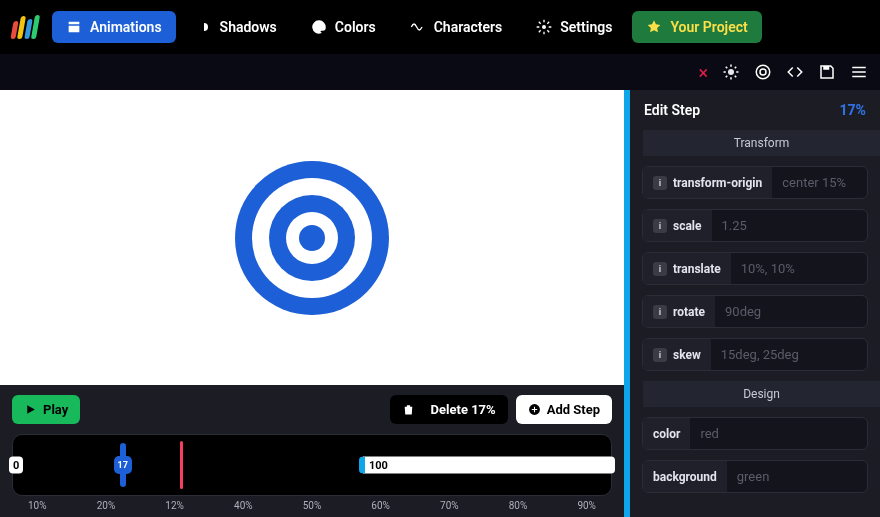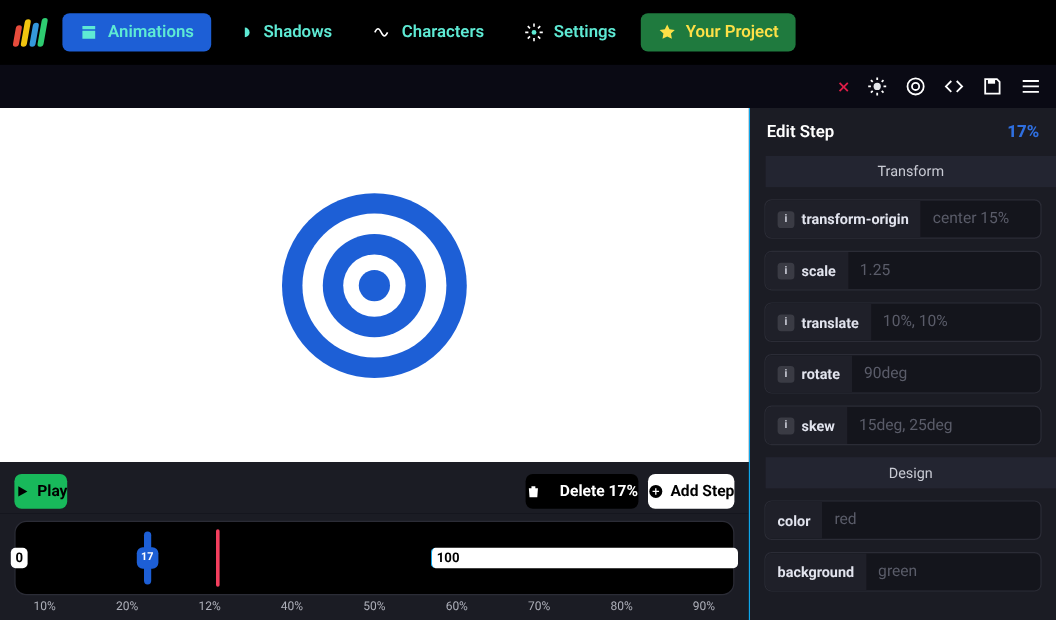--- a/index.html
+++ b/index.html
@@ -6,50 +6,50 @@
   body { width: 880px; height: 517px; background: #0a0a14; color: #fff; overflow: hidden; display: flex; flex-direction: column; }
 
   
   .topnav { height: 54px; background: #000; display: flex; align-items: center; padding: 0 12px; gap: 6px; }
   .logo { display: flex; gap: 2px; margin-right: 8px; align-items: flex-end; height: 24px;}
   .logo-bar { width: 5px; border-radius: 3px; transform: skewX(-10deg);}
   .logo-bar.b1 { height: 18px; background: #e74c3c; }
   .logo-bar.b2 { height: 23px; background: #f1c40f; }
   .logo-bar.b3 { height: 20px; background: #3498db; }
   .logo-bar.b4 { height: 24px; background: #2ecc71; }
-  .nav-item { display: flex; align-items: center; gap: 8px; padding: 8px 14px; border-radius: 6px; font-size: 14px; font-weight: 600; color: #5eead4; cursor: pointer; }
+  .nav-item { display: flex; align-items: center; gap: 8px; padding: 8px 14px; border-radius: 6px; font-size: 14px; font-weight: 600; color: #ffffff; cursor: pointer; }
   .nav-item.active { background: #1d5fd6; }
   .nav-item.project { background: #1f7a3e; color: #fde047; }
   .nav-icon { width: 16px; height: 16px; display: inline-flex; align-items: center; justify-content: center; }
   .nav-icon svg { width: 16px; height: 16px; fill: currentColor; }
 
   
   .main { flex: 1; display: flex; min-height: 0; }
   .left { flex: 1; display: flex; flex-direction: column; min-width: 0; }
-  .right { width: 256px; background: #1b1c24; display: flex; flex-direction: column; border-left: 1px solid #0ea5e9; }
+  .right { width: 256px; background: #1b1c24; display: flex; flex-direction: column; border-left: 6px solid #0ea5e9; }
 
   
   .actionbar { height: 36px; display: flex; align-items: center; justify-content: flex-end; padding: 0 12px; gap: 14px; }
   .actionbar .close-icon { color: #e11d48; font-size: 18px; cursor:pointer;}
   .actionbar .ab-icon { color: #e5e7eb; cursor:pointer; display:flex; }
   .actionbar .ab-icon svg { width:18px; height:18px; fill: currentColor; }
 
   
   .canvas-wrap { flex: 1; background: #fff; margin: 0 0 0 0; position: relative; display:flex; align-items:center; justify-content:center; }
   .target { position: relative; width: 154px; height: 154px; }
   .ring { position: absolute; border-radius: 50%; background: #1d5fd6; }
   .ring.r1 { inset: 0; }
   .ring.r2 { inset: 17px; background: #fff; }
   .ring.r3 { inset: 34px; background: #1d5fd6; }
   .ring.r4 { inset: 51px; background: #fff; }
   .ring.r5 { inset: 64px; background: #1d5fd6; }
 
   
   .controls { padding: 10px 12px 4px; display: flex; align-items: center; gap: 8px; background: #1b1c24; }
-  .btn { display: inline-flex; align-items: center; gap: 6px; padding: 7px 0; border-radius: 6px; font-size: 13px; font-weight: 700; cursor: pointer; border: none; }
+  .btn { display: inline-flex; align-items: center; gap: 6px; padding: 7px 12px; border-radius: 6px; font-size: 13px; font-weight: 700; cursor: pointer; border: none; }
   .btn.play { background: #18b95b; color: #000; }
   .btn.stop { background: #e24a4a; color: #000; }
   .btn.delete { background: #000000; color: #fff; gap: 16px; }
   .btn.add { background: #fff; color: #000; }
   .btn-icon { width: 13px; height: 13px; display:inline-flex; }
   .btn-icon svg { width:13px; height:13px; fill: currentColor; }
   .controls .spacer { flex: 1; }
 
   
   .timeline { background: #1b1c24; padding: 6px 12px 6px; }
@@ -96,20 +96,28 @@
     <span>Animations</span>
   </div>
   <div class="nav-item">
     <span class="nav-icon">
         <svg viewBox="0 0 24 24">
           <circle cx="12" cy="12" r="6"></circle>
           <path d="M12 2a10 10 0 0 0 0 20z" fill="#000"></path>
         </svg>
       </span>
     <span>Shadows</span>
+  </div>
+  <div class="nav-item">
+    <span class="nav-icon">
+        <svg viewBox="0 0 24 24">
+          <path d="M12 2a10 10 0 1 0 3 19.5c1-.3 1-1.5 0-2s-1-2 .5-2H18a4 4 0 0 0 4-4A10 10 0 0 0 12 2z"></path>
+        </svg>
+      </span>
+    <span>Colors</span>
   </div>
   <div class="nav-item">
     <span class="nav-icon">
         <svg viewBox="0 0 24 24">
           <path d="M2 12c3-6 5-6 8 0s5 6 8 0" fill="none" stroke="#fff" stroke-width="2"></path>
         </svg>
       </span>
     <span>Characters</span>
   </div>
   <div class="nav-item">

